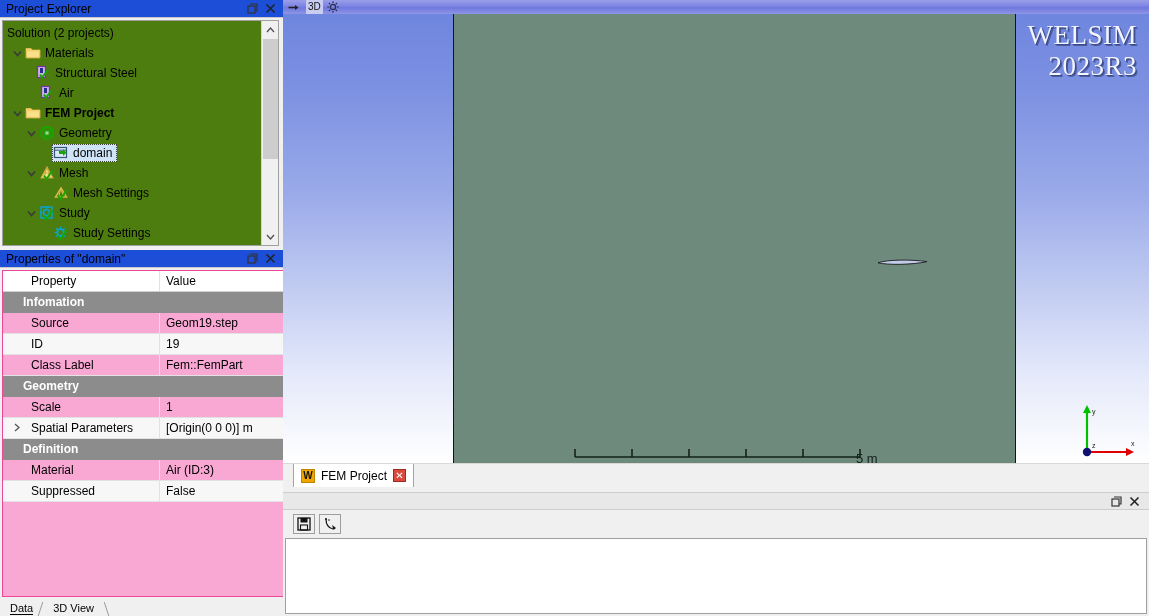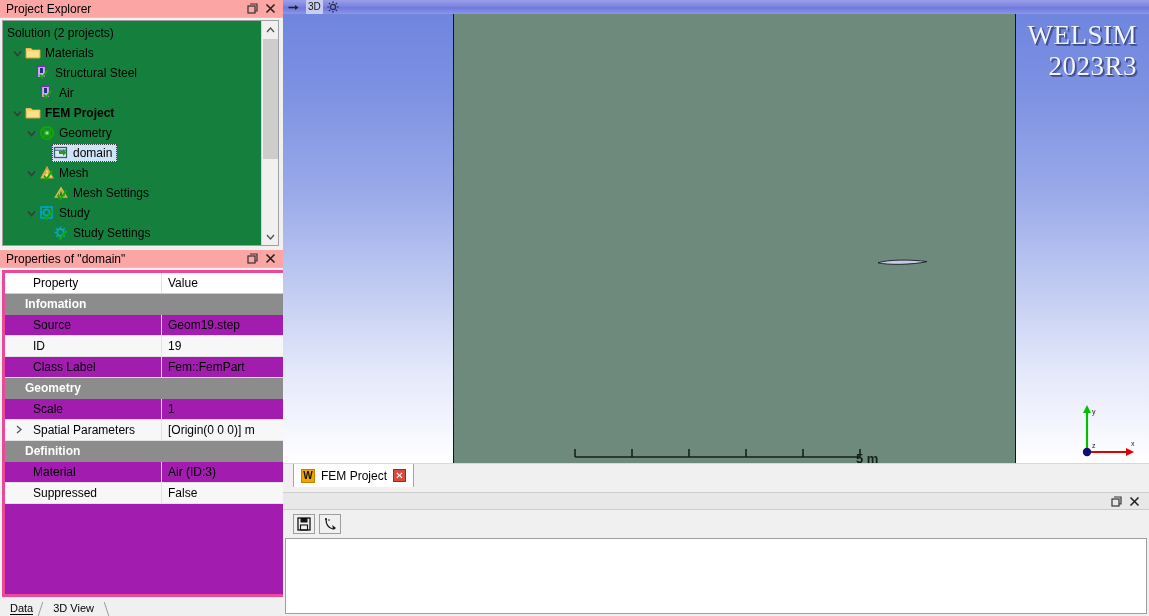--- a/index.html
+++ b/index.html
@@ -8,54 +8,54 @@
     font-family:"Liberation Sans", sans-serif;
     font-size:12px;color:#000;background:#f0f0f0;
     -webkit-font-smoothing:antialiased;
   }
   #app{position:relative;width:1149px;height:616px;}
 
   
   #left-col{position:absolute;left:0;top:0;width:283px;height:616px;background:#f0f0f0;}
 
   .panel-title{
-    height:18px;background:#fca5a5;border-bottom:1px solid #c8c8c8;
+    height:18px;background:#1d4ed8;border-bottom:1px solid #c8c8c8;
     display:flex;align-items:center;padding:0 4px 0 6px;
     font-size:12px;color:#000;box-sizing:border-box;
   }
   .panel-title .ttl{flex:1;white-space:nowrap;overflow:hidden;}
   .tbtn{width:18px;height:16px;display:flex;align-items:center;justify-content:center;
         font-size:11px;color:#333;cursor:default;}
   .tbtn svg{display:block;}
 
   
   #pe{position:absolute;left:0;top:0;width:283px;height:248px;box-sizing:border-box;}
-  #pe-body{position:absolute;left:2px;top:20px;width:277px;height:226px;background:#15803d;
+  #pe-body{position:absolute;left:2px;top:20px;width:277px;height:226px;background:#4d7c0f;
            border:1px solid #a0a0a0;box-sizing:border-box;overflow:hidden;}
   #tree{position:absolute;left:0;top:0;width:258px;height:224px;overflow:hidden;padding-top:2px;
         box-sizing:border-box;}
   .trow{height:20px;display:flex;align-items:center;white-space:nowrap;position:relative;}
   .tw{width:16px;height:16px;display:flex;align-items:center;justify-content:center;flex:0 0 16px;}
   .tw svg{display:block;}
   .ticon{width:16px;height:16px;flex:0 0 16px;margin-right:4px;position:relative;}
   .tlabel{font-size:12px;line-height:16px;}
   .tlabel.bold{font-weight:bold;}
   .sel{background:#cfe4f7;border:1px dotted #404040;padding:0 4px 0 0;margin-left:-1px;}
 
   
   #pe-scroll{position:absolute;right:0;top:0;width:17px;height:224px;background:#f0f0f0;
              border-left:1px solid #d4d4d4;box-sizing:border-box;}
   .sb-arrow{width:16px;height:17px;display:flex;align-items:center;justify-content:center;
             background:#f0f0f0;color:#606060;font-size:9px;}
   #sb-thumb{position:absolute;left:1px;top:18px;width:15px;height:120px;background:#cdcdcd;}
 
   
   #pp{position:absolute;left:0;top:250px;width:283px;height:352px;}
-  #pp-body{position:absolute;left:2px;top:20px;width:309px;height:327px;background:#a21caf;
-           border:3px solid #ec4899;box-sizing:border-box;overflow:hidden;}
+  #pp-body{position:absolute;left:2px;top:20px;width:309px;height:327px;background:#f9a8d4;
+           border:1px solid #ec4899;box-sizing:border-box;overflow:hidden;}
   table.props{width:100%;border-collapse:collapse;table-layout:fixed;}
   table.props td{font-size:12px;height:20px;padding:0 0 0 6px;border-bottom:1px solid #e2e2e2;
                  overflow:hidden;white-space:nowrap;}
   td.c-exp{width:16px;padding:0;text-align:center;border-bottom:1px solid #e2e2e2;color:#666;font-size:9px;}
   td.c-prop{width:128px;border-right:1px solid #e2e2e2;}
   td.c-val{}
   tr.grp td{background:#8c8c8c;color:#fff;font-weight:bold;border-bottom:1px solid #8c8c8c;padding-left:20px;}
   tr.hdr td{background:#fff;border-bottom:1px solid #cfcfcf;}
   tr.alt td{background:#f7f7f7;}
 
@@ -85,21 +85,21 @@
   #viewport{position:absolute;left:0;top:14px;width:866px;height:449px;overflow:hidden;
             background:linear-gradient(180deg,#6f86df 0%,#7e92e2 18%,#9aaae9 40%,#c3cdf2 62%,#e4e9fa 80%,#ffffff 100%);}
   #model-face{position:absolute;left:170px;top:0;width:563px;height:449px;background:#6d8a7d;
               border-left:1.5px solid #141414;border-right:1.5px solid #141414;box-sizing:border-box;}
   #body-shape{position:absolute;left:594px;top:242px;width:52px;height:9px;}
   #watermark{position:absolute;right:12px;top:6px;text-align:right;font-size:27px;line-height:31px;
              color:#f2f4ff;font-family:Liberation Serif, serif;
              text-shadow:1px 1px 0 #3a4a8a, 2px 2px 0 rgba(20,30,70,.45);letter-spacing:.5px;}
   #scalebar{position:absolute;left:290px;top:430px;}
   #scalelabel{position:absolute;left:573px;top:437px;font-size:13px;color:#15201c;
-              font-family:"Liberation Sans",sans-serif;font-weight:bold;}
+              font-family:"Liberation Sans",sans-serif;}
   #triad{position:absolute;right:8px;bottom:-5px;width:70px;height:70px;}
 
   
   #tabstrip{position:absolute;left:0;top:463px;width:866px;height:24px;background:#f0f0f0;
             border-top:1px solid #d8d8d8;}
   #ptab{position:absolute;left:10px;top:0;height:24px;background:#fff;border:1px solid #a6a6a6;
         border-top:none;display:flex;align-items:center;padding:0 7px;box-sizing:border-box;}
   #ptab .wlogo{width:14px;height:14px;background:#f0a500;border:1px solid #c08400;
                display:flex;align-items:center;justify-content:center;font-size:10px;
                font-weight:bold;color:#111;line-height:1;box-sizing:border-box;}

